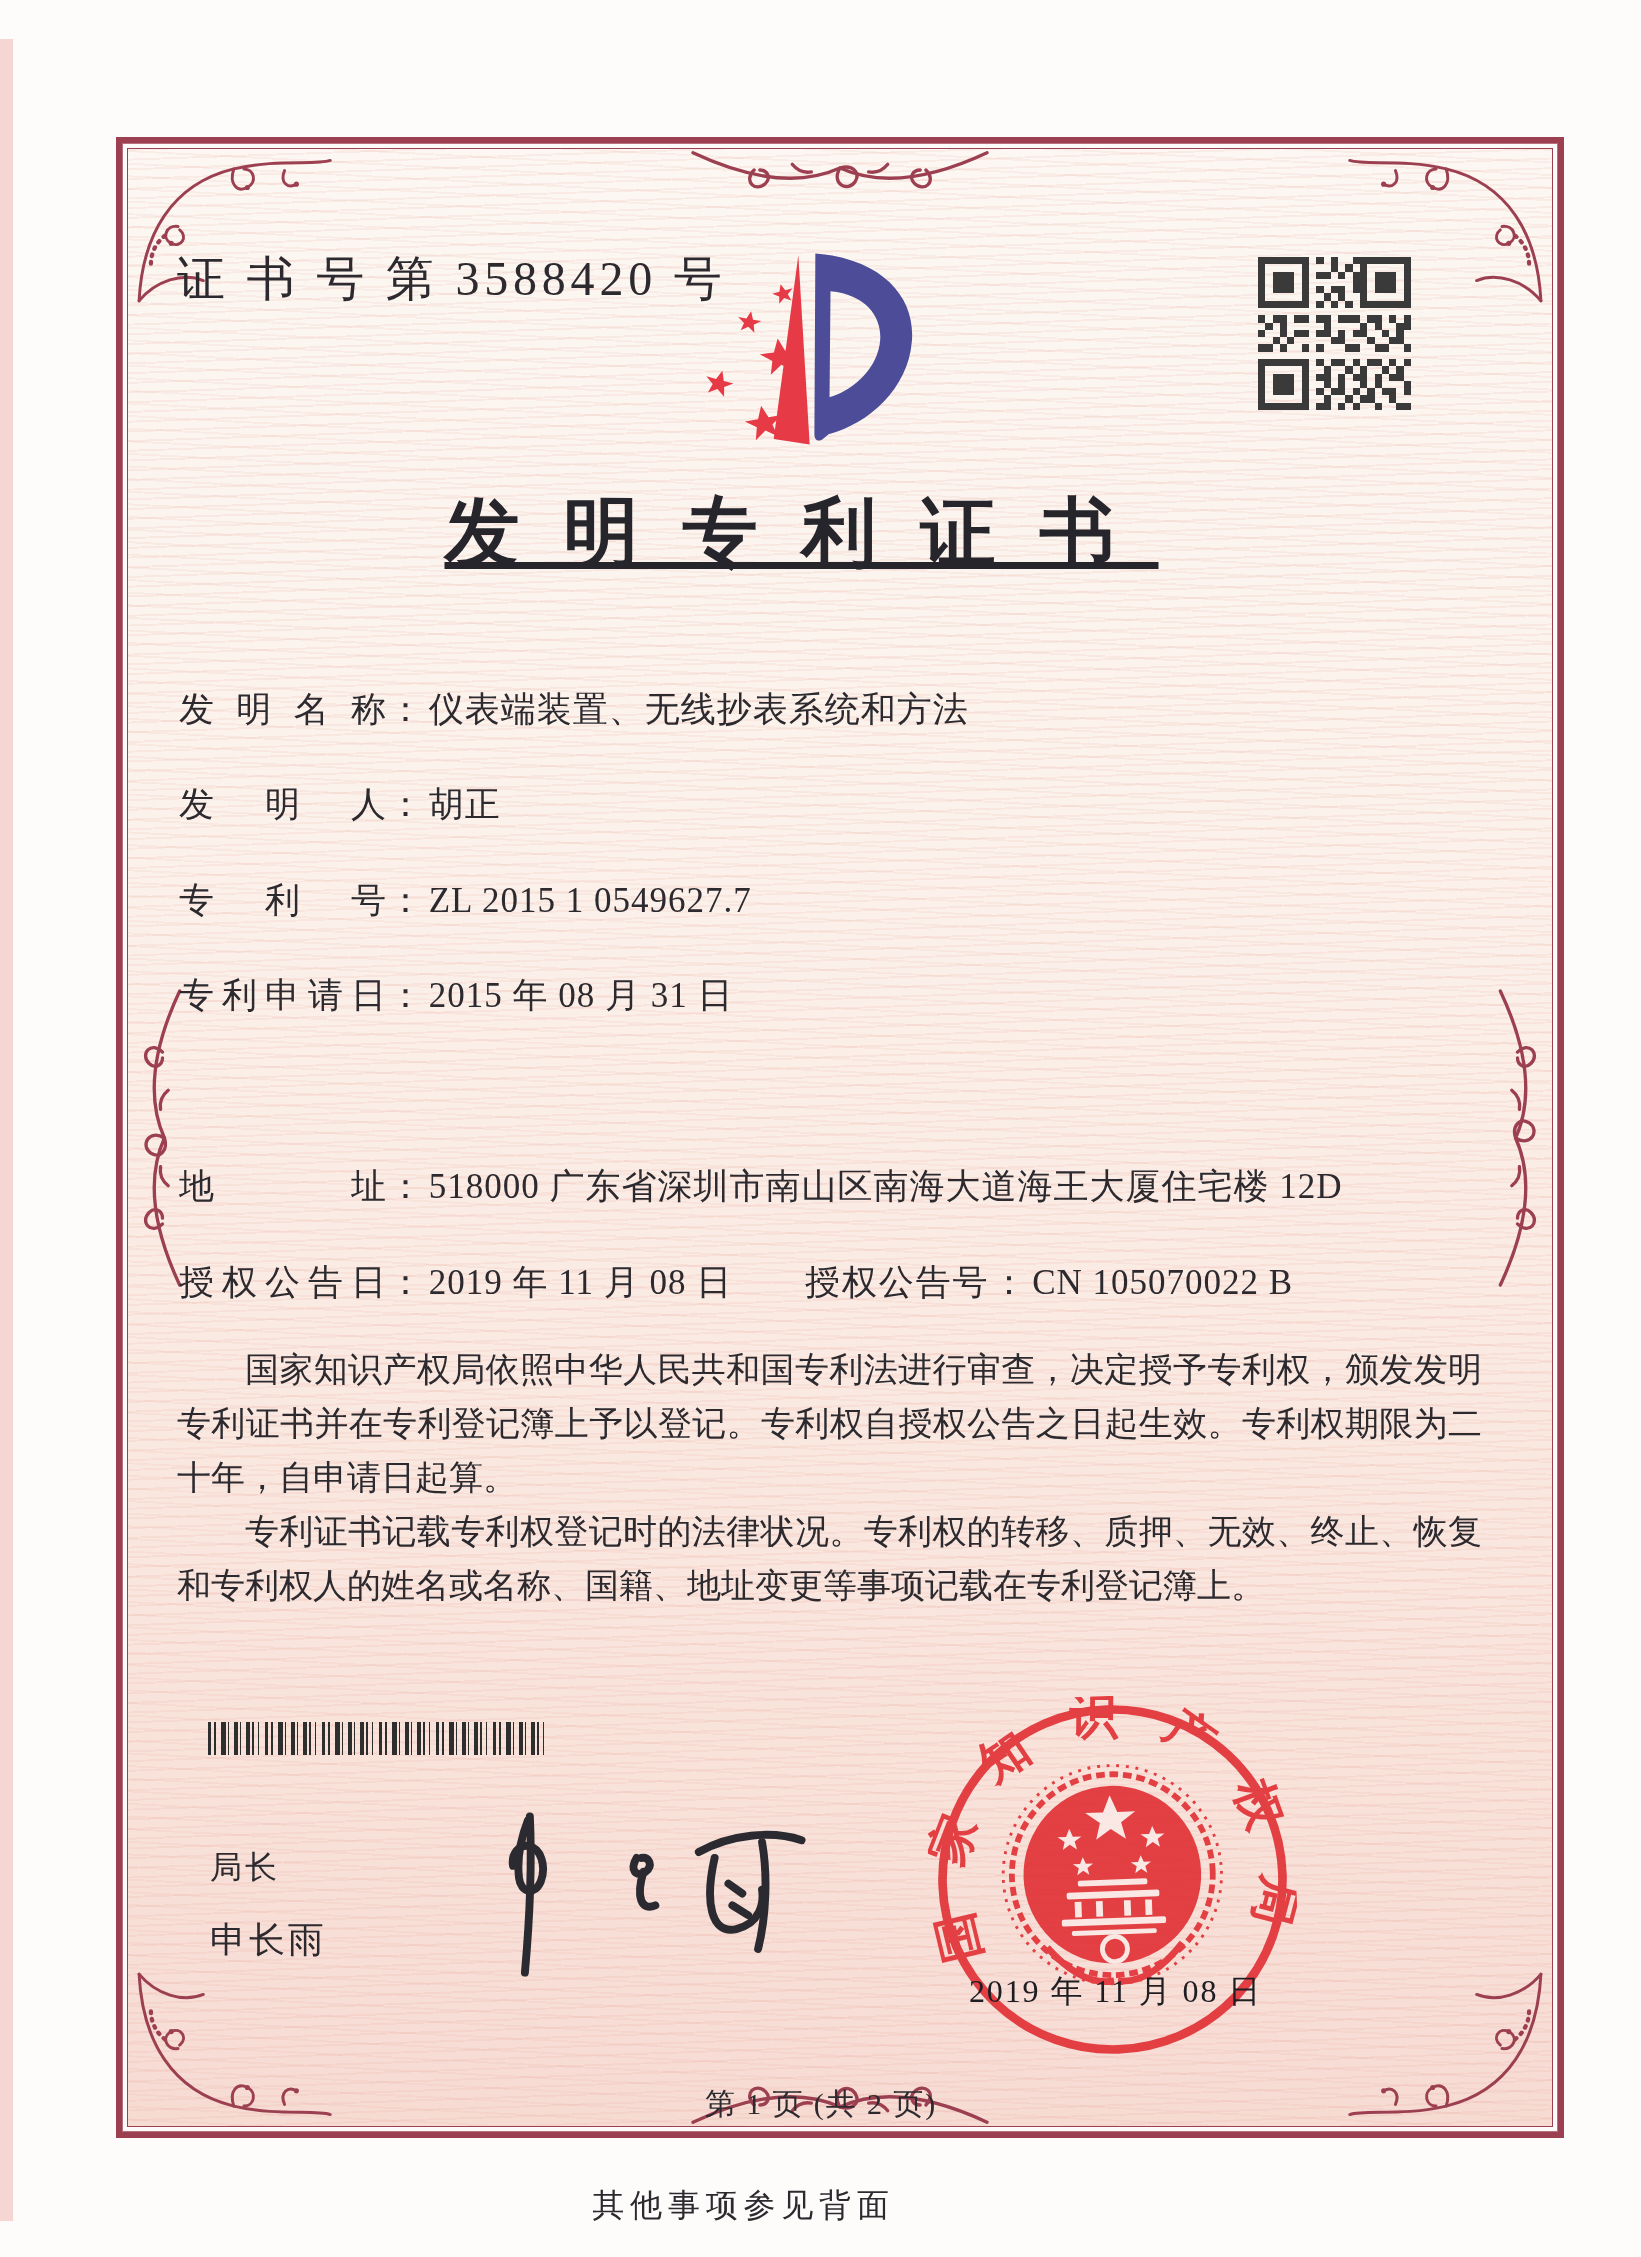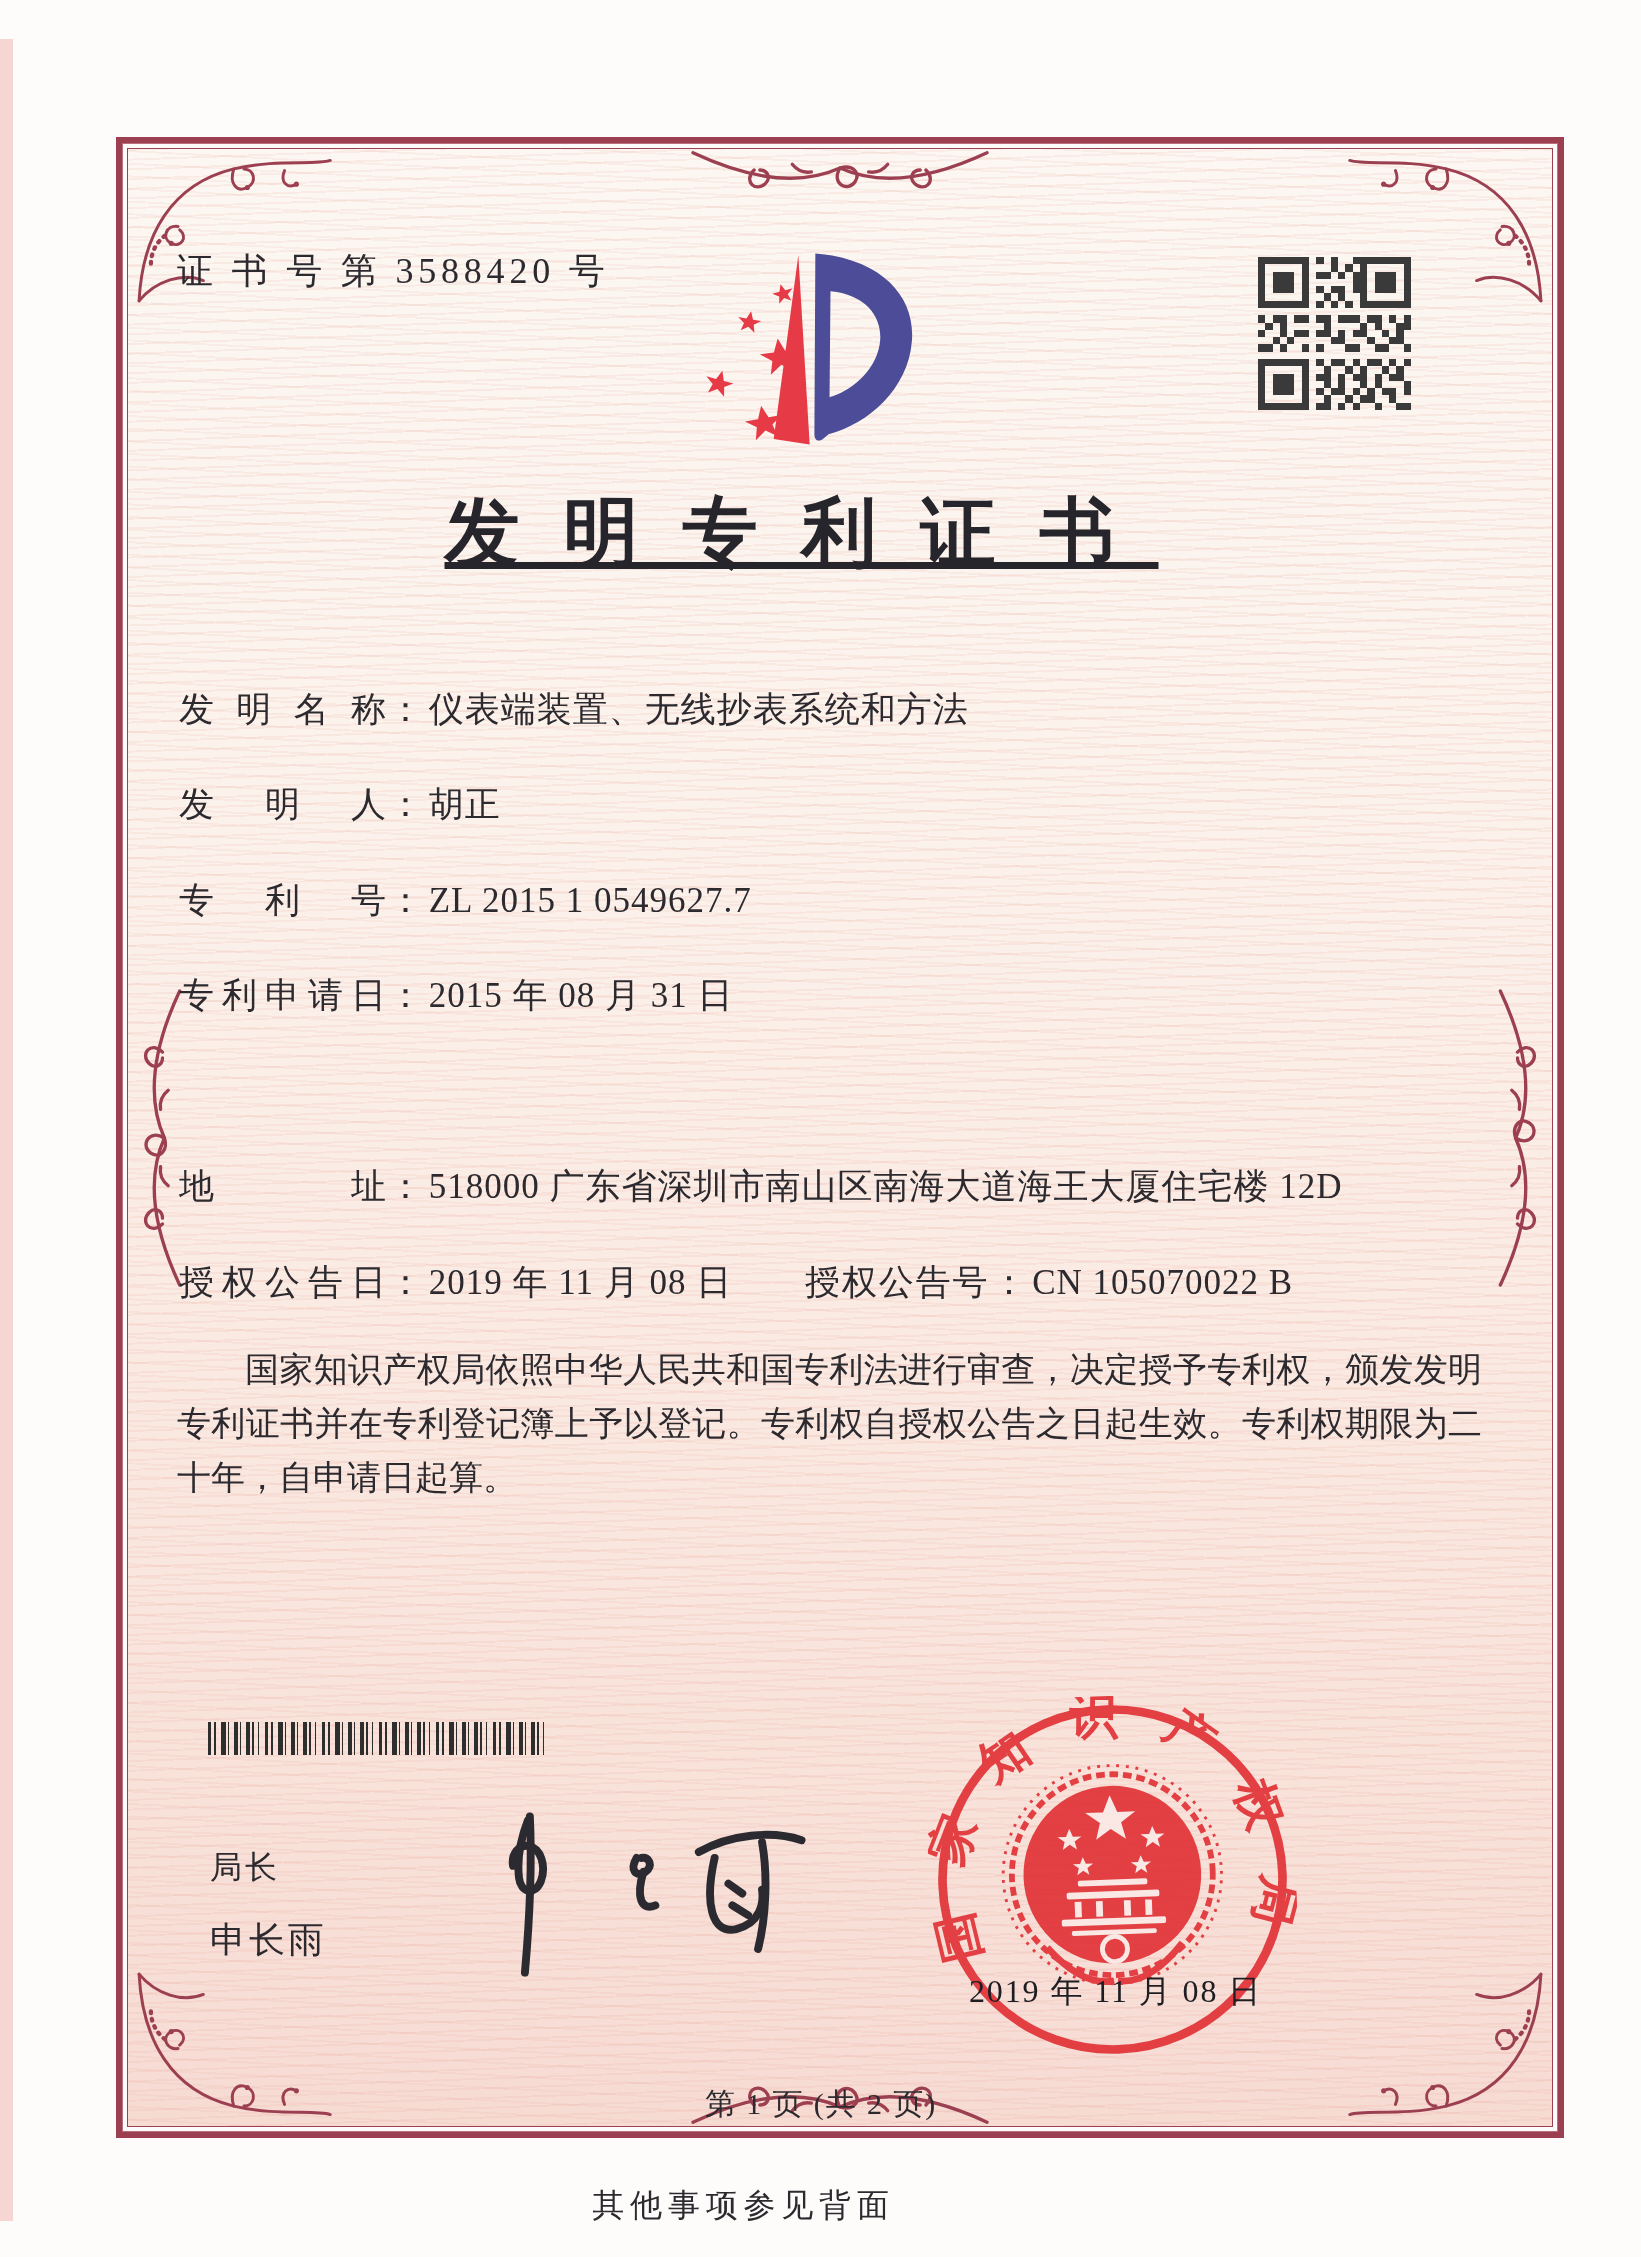--- a/index.html
+++ b/index.html
@@ -34,21 +34,21 @@
   .deco.tl{left:11.6px;top:11.6px;}
   .deco.tr{right:11.6px;top:11.6px;transform:scaleX(-1);}
   .deco.bl{left:11.6px;bottom:11.6px;transform:scaleY(-1);}
   .deco.br{right:11.6px;bottom:11.6px;transform:scale(-1,-1);}
   .deco.mt{left:50%;top:5.8px;transform:translateX(-50%) scaleY(-1);}
   .deco.mb{left:50%;bottom:5.8px;transform:translateX(-50%);}
   .deco.ml{left:-114px;top:50%;transform:translateY(-50%) rotate(90deg) scaleY(-1);}
   .deco.mr{right:-114px;top:50%;transform:translateY(-50%) rotate(-90deg) scaleY(-1);}
 
   
-  .cert-no{position:absolute;left:177px;top:247px;font-size:36px;letter-spacing:4.8px;z-index:5;}
+  .cert-no{position:absolute;left:177px;top:247px;font-size:48px;letter-spacing:4.8px;z-index:5;}
   .logo{position:absolute;left:681px;top:241px;width:246px;height:234px;z-index:5;}
   .qr{position:absolute;left:1258px;top:257px;width:153px;height:153px;z-index:5;}
   .title{
     position:absolute;left:116px;top:483px;width:1371px;margin:0;
     text-align:center;font-size:75px;font-weight:bold;color:#26252b;
     letter-spacing:44px;z-index:5;text-decoration:underline;
   }
   .row{position:absolute;left:179px;font-size:35px;z-index:5;white-space:nowrap;}
   .lbl{display:inline-block;width:207px;text-align:justify;text-align-last:justify;vertical-align:bottom;}
   .colon{margin-left:1.9px;}
@@ -210,20 +210,21 @@
   </div>
   <div class="row" style="top:1259px">
     <span class="lbl">授权公告日</span><span class="colon">：</span><span class="val">2019 年 11 月 08 日</span>
     <span class="pair2">
       <span class="lbl2">授权公告号</span><span class="colon">：</span><span class="val">CN 105070022 B</span>
     </span>
   </div>
 
   <div class="body-text">
     <p>国家知识产权局依照中华人民共和国专利法进行审查，决定授予专利权，颁发发明专利证书并在专利登记簿上予以登记。专利权自授权公告之日起生效。专利权期限为二十年，自申请日起算。</p>
+    <p>专利证书记载专利权登记时的法律状况。专利权的转移、质押、无效、终止、恢复和专利权人的姓名或名称、国籍、地址变更等事项记载在专利登记簿上。</p>
   </div>
 
   <div class="barcode"></div>
 
   <div class="officer-title">局长</div>
   <div class="officer-name">申长雨</div>
 
   <svg class="signature" viewBox="0 0 420 180">
     <g fill="none" stroke="#2a2a30" stroke-width="8" stroke-linecap="round" stroke-linejoin="round">
       <path d="M95,14 C88,32 84,54 86,72 C88,88 102,90 108,76 C114,60 108,42 96,40 C86,38 78,48 80,60"></path>

